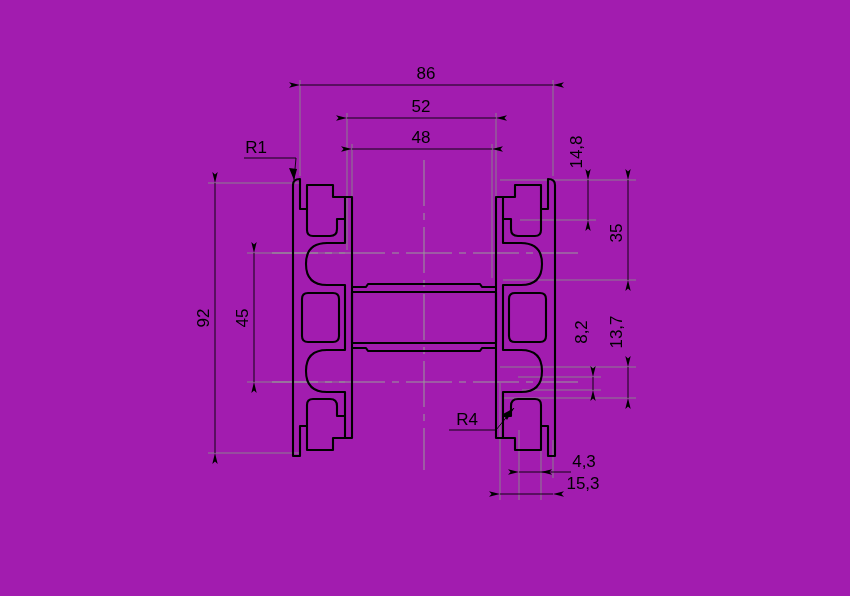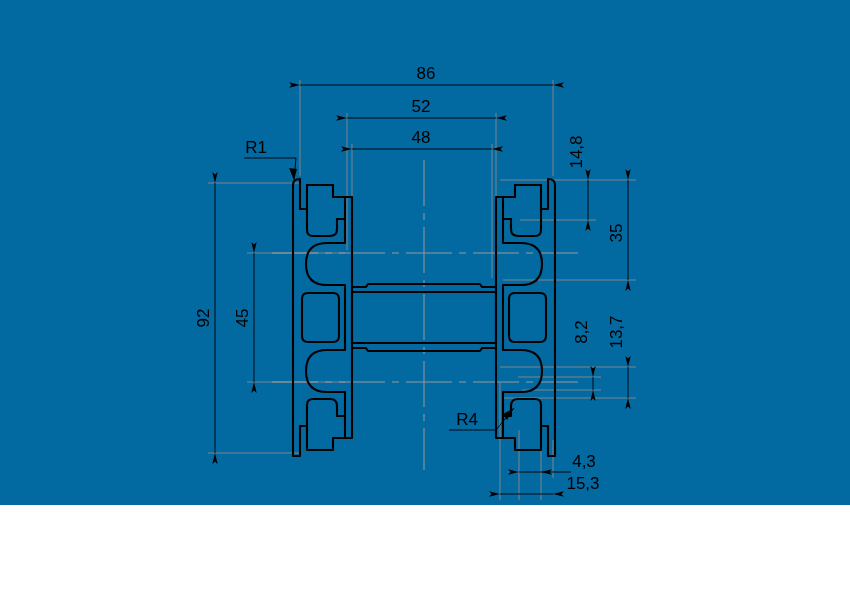--- a/index.html
+++ b/index.html
@@ -9,22 +9,22 @@
   }
   body {
     width: 850px;
     height: 600px;
     overflow: hidden;
     font-family: "Liberation Sans", sans-serif;
   }
   #drawing-root {
     position: relative;
     width: 850px;
-    height: 505px;
-    background: #0369a1;
+    height: 596px;
+    background: #a21caf;
   }
   svg#tech-drawing {
     display: block;
     width: 850px;
     height: 600px;
   }
   .profile-outline {
     fill: none;
     stroke: #000000;
     stroke-width: 2.1;

